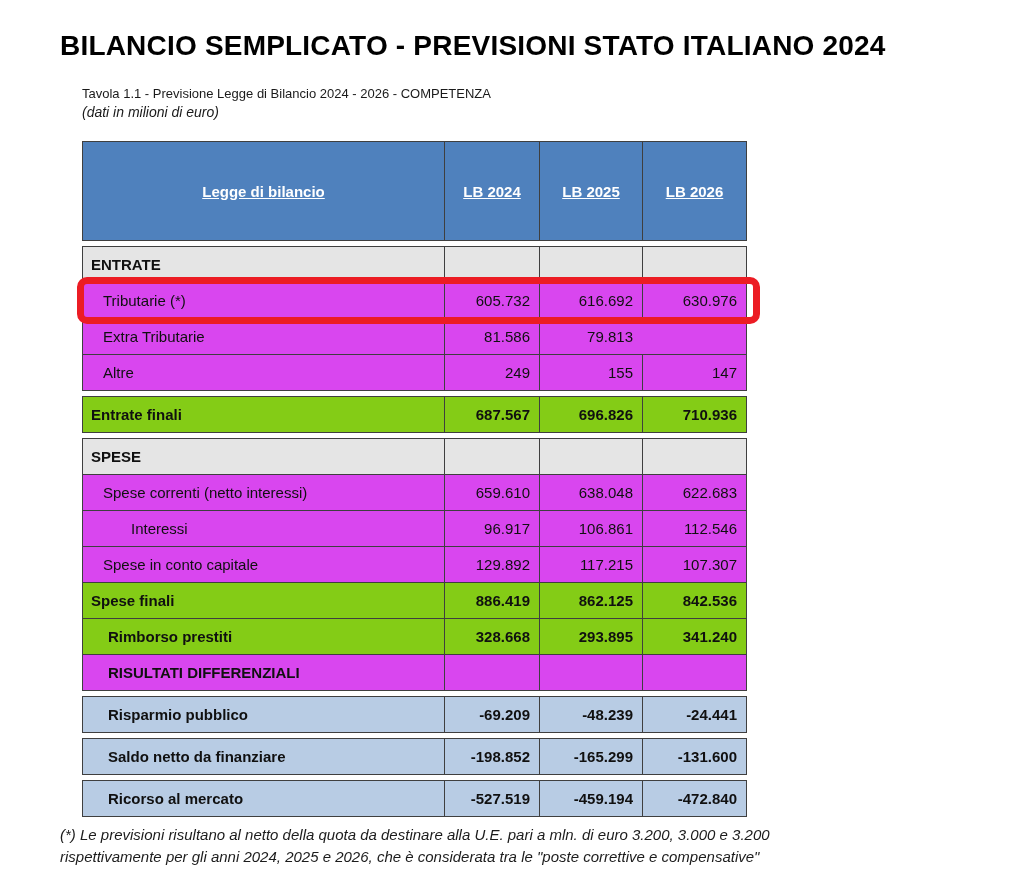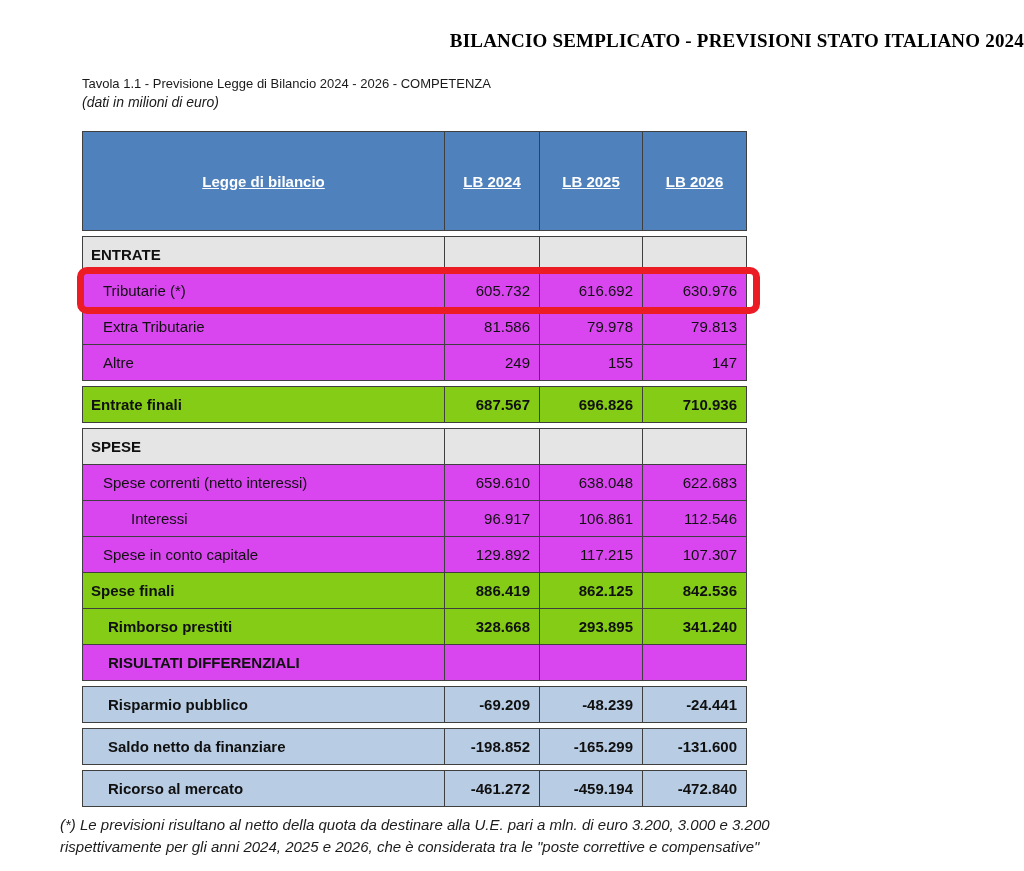--- a/index.html
+++ b/index.html
@@ -3,27 +3,26 @@
 <meta charset="utf-8">
 <style>
   * { margin:0; padding:0; box-sizing:border-box; }
   html,body { width:1024px; height:871px; background:#ffffff; overflow:hidden;
               font-family:"Liberation Sans", sans-serif; }
 
   .page { position:relative; width:1024px; height:871px; background:#fff; }
 
   .doc-title {
     margin:30px 0 0 60px;
-    font-family:Liberation Serif, serif;
+    font-family:Liberation Sans, sans-serif;
     font-weight:bold;
-    font-size:19px;
+    font-size:28px;
     letter-spacing:0.2px;
     color:#000;
     white-space:nowrap;
-    text-align:right;
   }
 
   .caption-block { margin:24px 0 0 82px; color:#1a1a1a; }
   .caption-main { font-size:13px; }
   .caption-note { font-size:14px; font-style:italic; margin-top:3px; }
 
   .budget-table { position:relative; margin:21px 0 0 82px; width:665px; }
 
   .t-header {
     display:grid;
@@ -113,21 +112,20 @@
         <div class="t-row s-white ind1" style="margin-top: -1px;">
           <div class="cell label">Tributarie (*)</div>
           <div class="cell val">605.732</div>
           <div class="cell val">616.692</div>
           <div class="cell val">630.976</div>
           <div class="red-frame"></div>
         </div>
         <div class="t-row s-white ind1" style="margin-top: -1px;">
           <div class="cell label">Extra Tributarie</div>
           <div class="cell val">81.586</div>
-          <div class="cell val">79.978</div>
           <div class="cell val">79.813</div>
         </div>
         <div class="t-row s-white ind1" style="margin-top: -1px;">
           <div class="cell label">Altre</div>
           <div class="cell val">249</div>
           <div class="cell val">155</div>
           <div class="cell val">147</div>
         </div>
         <div class="t-gap"></div>
         <div class="t-row s-lightblue bold ind0">
@@ -189,21 +187,21 @@
         <div class="t-gap"></div>
         <div class="t-row s-midblue bold ind2">
           <div class="cell label">Saldo netto da finanziare</div>
           <div class="cell val">-198.852</div>
           <div class="cell val">-165.299</div>
           <div class="cell val">-131.600</div>
         </div>
         <div class="t-gap"></div>
         <div class="t-row s-midblue bold ind2">
           <div class="cell label">Ricorso al mercato</div>
-          <div class="cell val">-461.272</div>
+          <div class="cell val">-527.519</div>
           <div class="cell val">-459.194</div>
           <div class="cell val">-472.840</div>
         </div>
       </div>
   </div>
 
   <div class="footnote">
     <div>(*) Le previsioni risultano al netto della quota da destinare alla U.E. pari a mln. di euro 3.200, 3.000 e 3.200</div>
     <div>rispettivamente per gli anni 2024, 2025 e 2026, che è considerata tra le "poste correttive e compensative"</div>
   </div>

